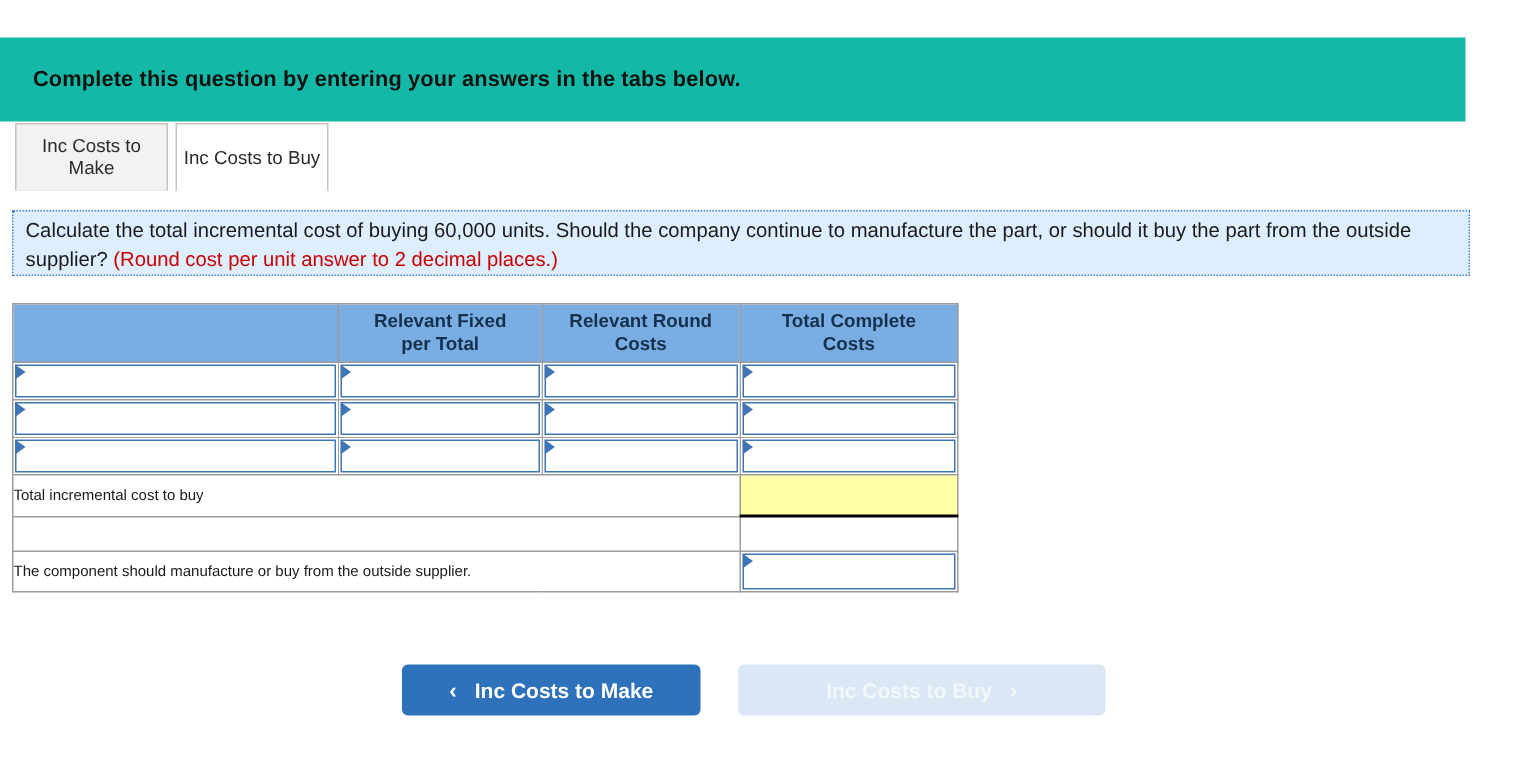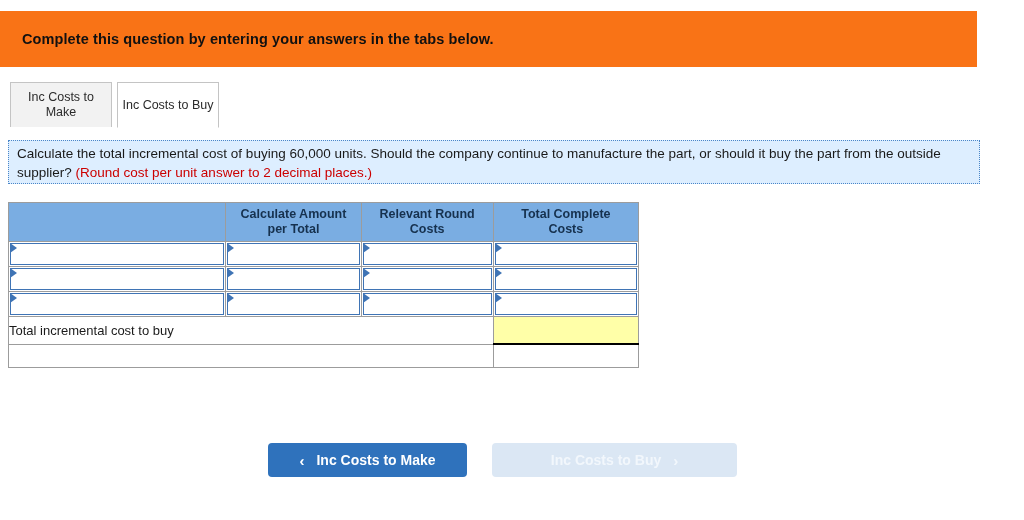--- a/index.html
+++ b/index.html
@@ -14,24 +14,24 @@
     font-size: 13px;
     color: #000000;
     overflow: hidden;
     position: relative;
   }
 
   
   .instruction-bar {
     position: absolute;
     left: 0;
-    top: 11px;
+    top: 25px;
     width: 977px;
     height: 56px;
-    background: #f97316;
+    background: #14b8a6;
     display: flex;
     align-items: center;
   }
   .instruction-text {
     padding-left: 22px;
     font-size: 14.5px;
     font-weight: bold;
     color: #111111;
     letter-spacing: 0.1px;
   }
@@ -158,21 +158,21 @@
     width: 8px;
     height: 11px;
     overflow: hidden;
     pointer-events: none;
   }
   .dropdown-flag svg { display: block; }
 
   .cell-text {
     height: 26px;
     padding: 0 0 0 6px;
-    font-size: 13px;
+    font-size: 10px;
     color: #1a1a1a;
     background: #ffffff;
     white-space: nowrap;
   }
   .cell-yellow {
     background: #ffffa8;
     height: 26px;
     border-bottom: 2px solid #000000 !important;
   }
   .cell-plain {
@@ -256,21 +256,21 @@
       <col class="col-unit">
       <col class="col-fixed">
       <col class="col-total">
   </colgroup>
   <tbody>
 
 
     <tr>
       <td class="hdr-blue hdr-sub hdr-blank"></td>
       <td class="hdr-blue hdr-sub">
-        <div>Calculate Amount</div>
+        <div>Relevant Fixed</div>
         <div>per Total</div>
       </td>
       <td class="hdr-blue hdr-sub">
         <div>Relevant Round</div>
         <div>Costs</div>
       </td>
       <td class="hdr-blue hdr-sub">
         <div>Total Complete</div>
         <div>Costs</div>
       </td>
@@ -384,20 +384,31 @@
     <tr>
       <td class="cell-text" colspan="3">Total incremental cost to buy</td>
       <td class="cell-yellow"></td>
     </tr>
 
     <tr>
       <td class="cell-plain" colspan="3"></td>
       <td class="cell-empty-white"></td>
     </tr>
 
+    <tr>
+      <td class="cell-text" colspan="3">The component should manufacture or buy from the outside supplier.</td>
+      <td class="cell-input">
+        <div class="input-field"></div>
+        <span class="dropdown-flag">
+          <svg width="8" height="11" viewBox="0 0 8 11">
+              <path d="M0 0 L7 5 L0 10 Z" fill="#3f74b5"></path>
+            </svg>
+        </span>
+      </td>
+    </tr>
   </tbody>
 </table>
 
 <div class="nav-row">
   <div class="nav-btn prev">
     <span class="chev">‹</span>
     <span>Inc Costs to Make</span>
   </div>
   <div class="nav-btn next">
     <span>Inc Costs to Buy</span>

